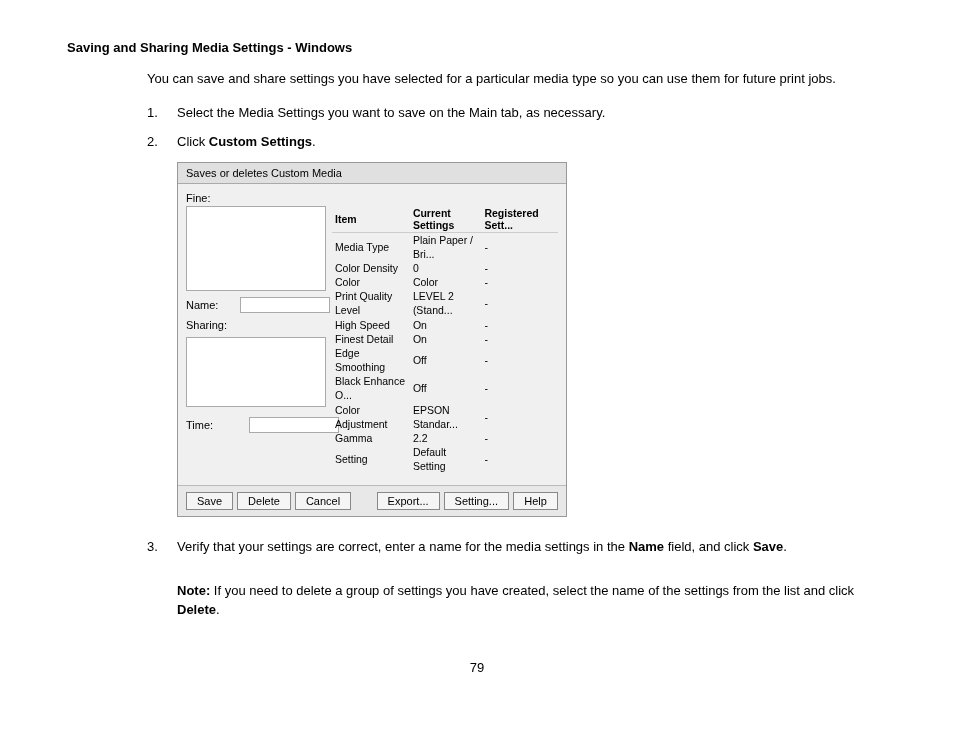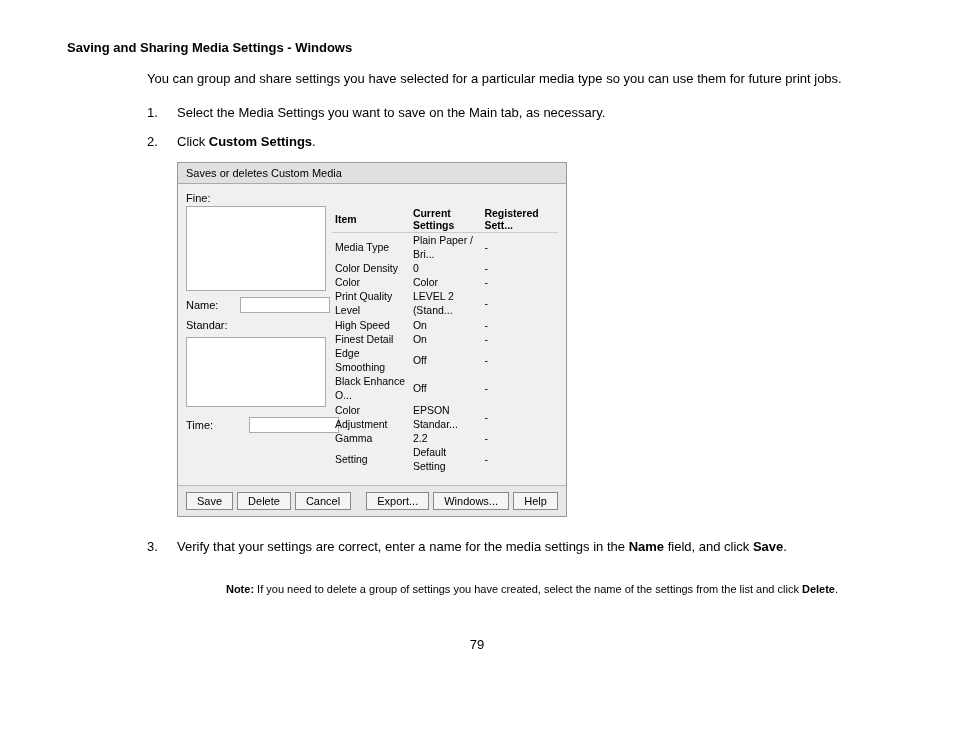--- a/index.html
+++ b/index.html
@@ -222,40 +222,39 @@
       flex: 1;
     }
 
     .step3-text {
       font-size: 13px;
       line-height: 1.5;
       margin-bottom: 14px;
     }
 
     .note-text {
-      font-size: 11px;
+      font-size: 13px;
       line-height: 1.5;
-      text-align: center;
     }
 
     .page-number {
       text-align: center;
       font-size: 13px;
       margin-top: 40px;
     }
   </style>
 </head>
 <body>
 
 <div class="page-content">
 
   <div class="section-title">Saving and Sharing Media Settings - Windows</div>
 
   <div class="indented">
-    <p class="intro-text">You can group and share settings you have selected for a particular media type so you can use them for future print jobs.</p>
+    <p class="intro-text">You can save and share settings you have selected for a particular media type so you can use them for future print jobs.</p>
 
     <ol class="step-list">
       <li class="step-item">
         <span class="step-number">1.</span>
         <span class="step-text">Select the Media Settings you want to save on the Main tab, as necessary.</span>
       </li>
       <li class="step-item">
         <span class="step-number">2.</span>
         <span class="step-text">
           Click <b>Custom Settings</b>.
@@ -269,21 +268,21 @@
         <div class="dialog-title-bar">Saves or deletes Custom Media</div>
         <div class="dialog-body">
           <div class="dialog-list-label">Fine:</div>
           <div class="dialog-layout">
             <div class="dialog-left">
               <div class="dialog-list-box"></div>
               <div class="dialog-name-row">
                 <span class="dialog-name-label">Name:</span>
                 <input class="dialog-name-input" type="text" value="" style="">
               </div>
-              <div class="dialog-comment-label">Standar:</div>
+              <div class="dialog-comment-label">Sharing:</div>
               <div class="dialog-comment-box"></div>
               <div class="dialog-time-row">
                 <span class="dialog-time-label">Time:</span>
                 <input class="dialog-time-input" type="text" value="" style="">
               </div>
             </div>
             <div class="dialog-right">
               <table class="dialog-table">
                 <thead>
                   <tr>
@@ -352,21 +351,21 @@
               </table>
             </div>
           </div>
         </div>
         <div class="dialog-buttons">
           <button class="dialog-btn">Save</button>
           <button class="dialog-btn">Delete</button>
           <button class="dialog-btn">Cancel</button>
           <div class="dialog-btn-spacer"></div>
           <button class="dialog-btn">Export...</button>
-          <button class="dialog-btn">Windows...</button>
+          <button class="dialog-btn">Setting...</button>
           <button class="dialog-btn">Help</button>
         </div>
       </div>
     </div>
 
     <div class="step-item" style="margin-left:0;">
       <span class="step-number">3.</span>
       <span class="step3-text">
         Verify that your settings are correct, enter a name for the media settings in the <b>Name</b> field, and click <b>Save</b>.
       </span>

